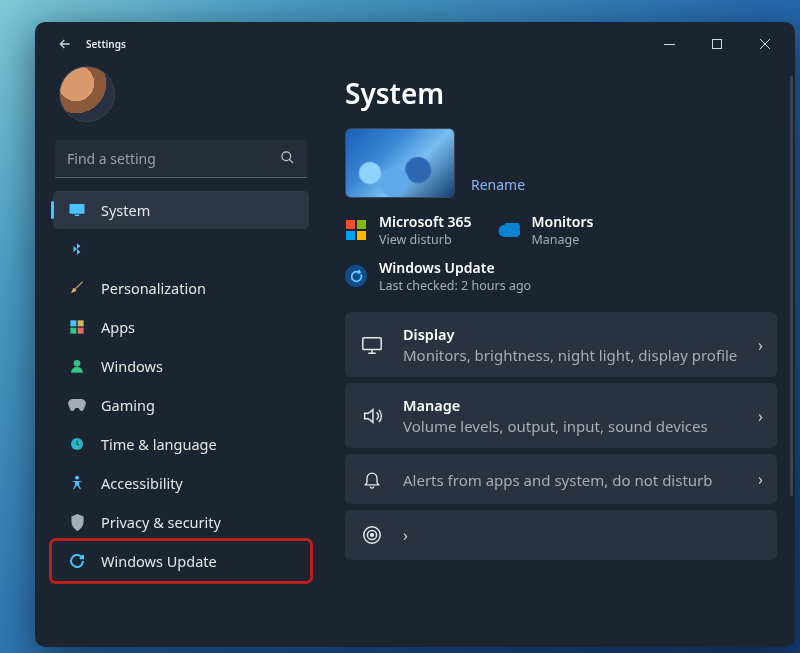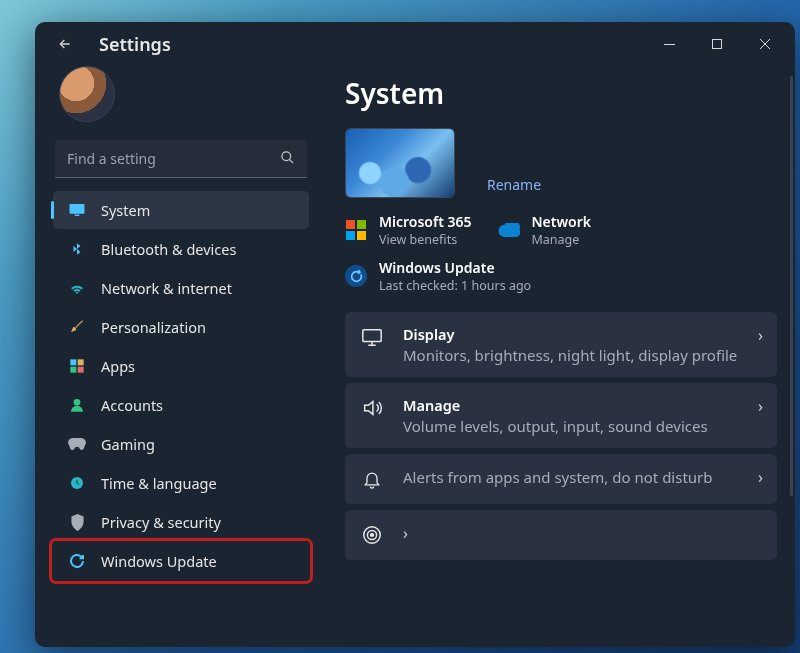--- a/index.html
+++ b/index.html
@@ -26,22 +26,22 @@
     display: flex;
     align-items: center;
     padding: 0 6px 0 16px;
   }
   .back-btn {
     width: 28px; height: 28px;
     display:flex; align-items:center; justify-content:center;
     font-size: 16px; color:#d0d0d0;
   }
   .app-title {
-    margin-left: 20px;
-    font-size: 18px;
+    margin-left: 7px;
+    font-size: 10px;
     font-weight: 600;
     color: #e8e8e8;
   }
   .winctrls {
     margin-left: auto;
     display: flex;
   }
   .winctrls > div {
     width: 48px; height: 44px;
     display:flex; align-items:center; justify-content:center;
@@ -126,21 +126,21 @@
     width:3px; height: 420px; background:#3a4252;
     border-radius:2px;
   }
   .page-title {
     font-size: 28px;
     font-weight:600;
     margin: 8px 0 16px 0;
     color:#fff;
   }
   .header-row {
-    display:flex; align-items:flex-end; gap:32px; margin-bottom:14px;
+    display:flex; align-items:flex-end; gap:16px; margin-bottom:14px;
   }
   .pc-thumb {
     width:110px; height:70px; border-radius:6px;
     border:1px solid #3e4656;
     background: linear-gradient(135deg,#1a5fb4 0%, #3a86d5 35%, #7abff0 60%, #153e73 100%);
     position:relative; overflow:hidden;
   }
   .pc-thumb::after{
     content:"";
     position:absolute; left:8px; top:20px; width:80px; height:60px;
@@ -161,21 +161,21 @@
   .info-sub { font-size:12.5px; color:#a7adb7; }
   .inforow2 { display:flex; gap:12px; align-items:center; margin: 10px 0 18px 0; }
   .wu-icon { width:22px; height:22px; border-radius:50%; background:#0f4e8c; display:flex; align-items:center; justify-content:center; color:#79c6ff; font-size:13px; }
   .wu-icon svg { transform: rotate(-25deg); }
 
   .cards { display:flex; flex-direction:column; gap:6px; }
   .card {
     background:#2a3140;
     border-radius:6px;
     padding: 12px 14px;
-    display:flex; align-items:flex-start; gap:18px;
+    display:flex; align-items:center; gap:18px;
     cursor:pointer;
   }
   .card-icon {
     width:26px; height:26px; display:flex; align-items:center; justify-content:center;
     color:#e8e8e8;
   }
   .card-body { flex:1; }
   .card-title { font-size:14.5px; font-weight:600; color:#fff; }
   .card-sub { font-size:15px; color:#a7adb7; margin-top:1px; }
   .chev { color:#d0d0d0; font-size:16px; }
@@ -233,29 +233,20 @@
               </svg>
             </span>
           <span>System</span>
         </li>
         <li class="nav-item">
           <span class="nav-icon c-blue">
               <svg width="14" height="18" viewBox="0 0 24 24" fill="currentColor">
                 <path d="M12 2l6 5-6 5 6 5-6 5V2zM6 7l6 5-6 5"></path>
               </svg>
             </span>
-          <span>Bluetooth &amp; devices</span>
-        </li>
-        <li class="nav-item">
-          <span class="nav-icon c-teal">
-              <svg width="18" height="18" viewBox="0 0 24 24" fill="currentColor">
-                <path d="M12 20l2-2a3 3 0 00-4 0l2 2zM4 12a12 12 0 0116 0l-2 2a9 9 0 00-12 0l-2-2zM7 15a8 8 0 0110 0l-2 2a5 5 0 00-6 0l-2-2z"></path>
-              </svg>
-            </span>
-          <span>Network &amp; internet</span>
         </li>
         <li class="nav-item">
           <span class="nav-icon c-yellow">
               <svg width="18" height="18" viewBox="0 0 24 24" fill="currentColor">
                 <path d="M20 4l-9 9-4-1-3 7 7-3-1-4 9-9 1 1z"></path>
               </svg>
             </span>
           <span>Personalization</span>
         </li>
         <li class="nav-item">
@@ -269,38 +260,47 @@
             </span>
           <span>Apps</span>
         </li>
         <li class="nav-item">
           <span class="nav-icon c-green">
               <svg width="16" height="16" viewBox="0 0 24 24" fill="currentColor">
                 <circle cx="12" cy="8" r="5"></circle>
                 <path d="M3 22a9 9 0 0118 0z"></path>
               </svg>
             </span>
-          <span>Accounts</span>
+          <span>Windows</span>
         </li>
         <li class="nav-item">
           <span class="nav-icon c-gray">
               <svg width="18" height="14" viewBox="0 0 24 16" fill="currentColor">
                 <path d="M6 0h12a6 6 0 015 9l-2 5a3 3 0 01-5 1l-2-3h-4l-2 3a3 3 0 01-5-1L1 9a6 6 0 015-9z"></path>
               </svg>
             </span>
           <span>Gaming</span>
         </li>
         <li class="nav-item">
           <span class="nav-icon c-teal">
               <svg width="16" height="16" viewBox="0 0 24 24" fill="none" stroke="currentColor" stroke-width="2">
                 <circle cx="12" cy="12" r="9" fill="#2bb3c8" stroke="none"></circle>
                 <path d="M12 7v5l3 2" stroke="#163" stroke-width="2"></path>
               </svg>
             </span>
           <span>Time &amp; language</span>
+        </li>
+        <li class="nav-item">
+          <span class="nav-icon c-blue">
+              <svg width="16" height="16" viewBox="0 0 24 24" fill="currentColor">
+                <circle cx="12" cy="4" r="3"></circle>
+                <path d="M4 9h16l-5 2v4l3 6h-2l-3-5h-2l-3 5H6l3-6v-4z"></path>
+              </svg>
+            </span>
+          <span>Accessibility</span>
         </li>
         <li class="nav-item">
           <span class="nav-icon c-gray">
               <svg width="15" height="17" viewBox="0 0 24 28" fill="currentColor">
                 <path d="M12 0l10 4v8c0 8-5 13-10 16C7 25 2 20 2 12V4l10-4z"></path>
               </svg>
             </span>
           <span>Privacy &amp; security</span>
         </li>
         <li class="nav-item highlight">
@@ -328,45 +328,45 @@
           <span class="info-icon">
             <svg width="20" height="20" viewBox="0 0 20 20">
                 <rect width="9" height="9" x="0" y="0" fill="#f25022"></rect>
                 <rect width="9" height="9" x="11" y="0" fill="#7fba00"></rect>
                 <rect width="9" height="9" x="0" y="11" fill="#00a4ef"></rect>
                 <rect width="9" height="9" x="11" y="11" fill="#ffb900"></rect>
               </svg>
           </span>
           <div>
             <div class="info-title">Microsoft 365</div>
-            <div class="info-sub">View benefits</div>
+            <div class="info-sub">View disturb</div>
           </div>
         </div>
         <div class="infoitem">
           <span class="info-icon">
             <svg width="22" height="14" viewBox="0 0 24 16" fill="#0a84d2">
                 <path d="M7 16a7 7 0 010-14 9 9 0 0117 6 5 5 0 01-4 8H7z"></path>
               </svg>
           </span>
           <div>
-            <div class="info-title">Network</div>
+            <div class="info-title">Monitors</div>
             <div class="info-sub">Manage</div>
           </div>
         </div>
       </div>
 
       <div class="inforow2">
         <span class="wu-icon">
           <svg width="13" height="13" viewBox="0 0 24 24" fill="none" stroke="currentColor" stroke-width="3">
               <path d="M21 12a9 9 0 11-3-6.7L21 8M21 3v5h-5"></path>
             </svg>
         </span>
         <div>
           <div class="info-title">Windows Update</div>
-          <div class="info-sub">Last checked: 1 hours ago</div>
+          <div class="info-sub">Last checked: 2 hours ago</div>
         </div>
       </div>
 
       <div class="cards">
         <div class="card">
           <span class="card-icon">
               <svg width="22" height="22" viewBox="0 0 24 24" fill="none" stroke="currentColor" stroke-width="1.6">
                 <rect x="2" y="4" width="20" height="13" rx="1"></rect>
                 <path d="M8 21h8M12 17v4"></path>
               </svg>

